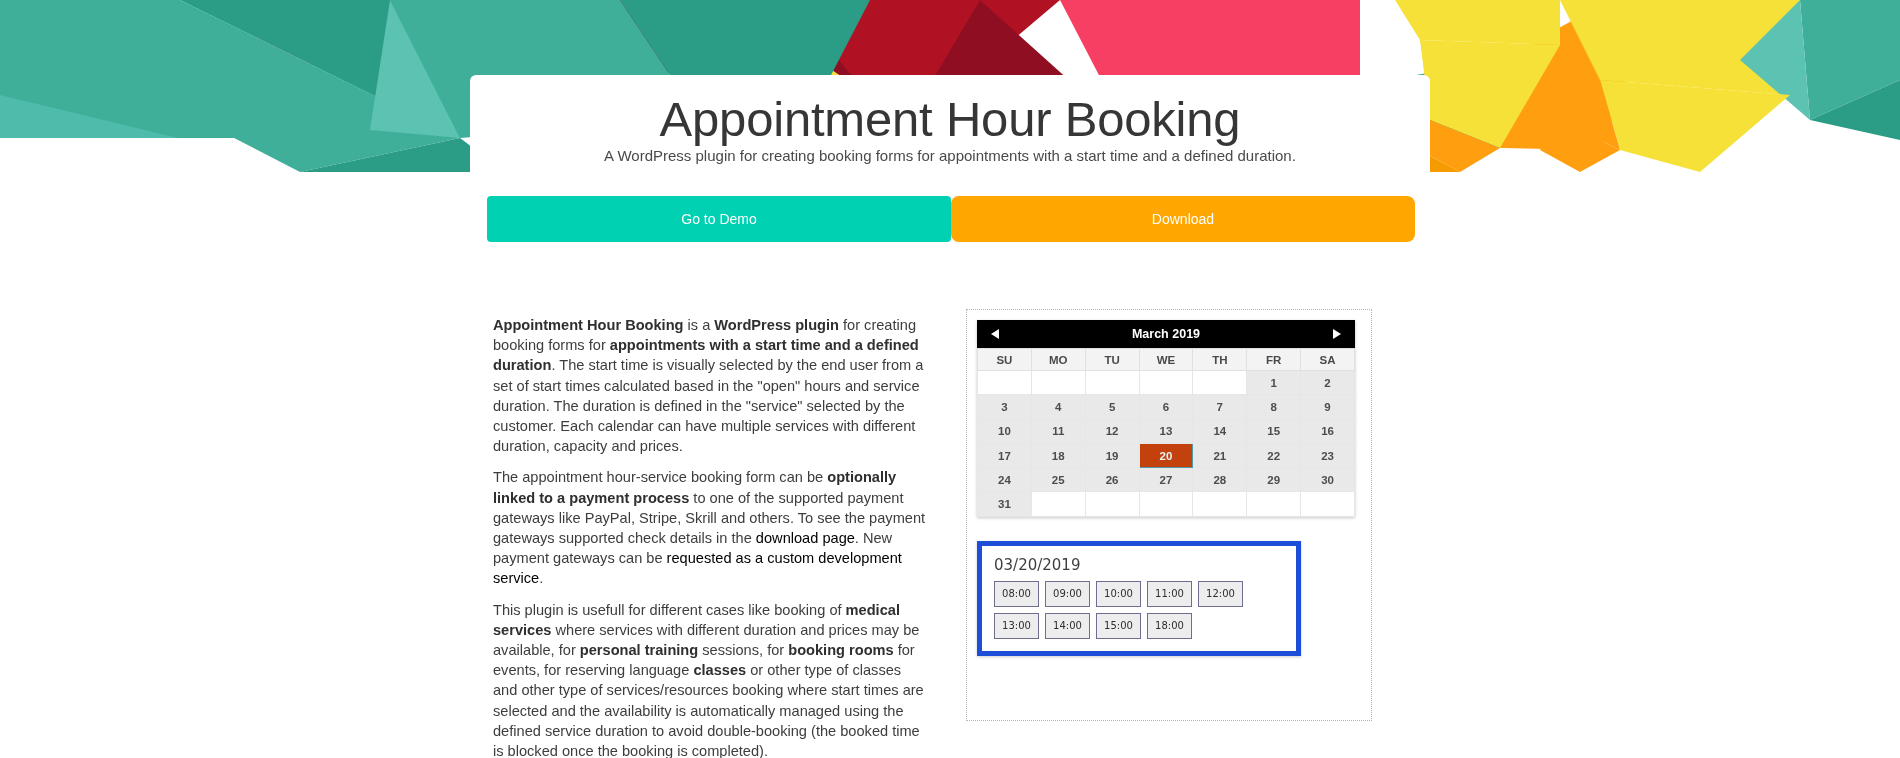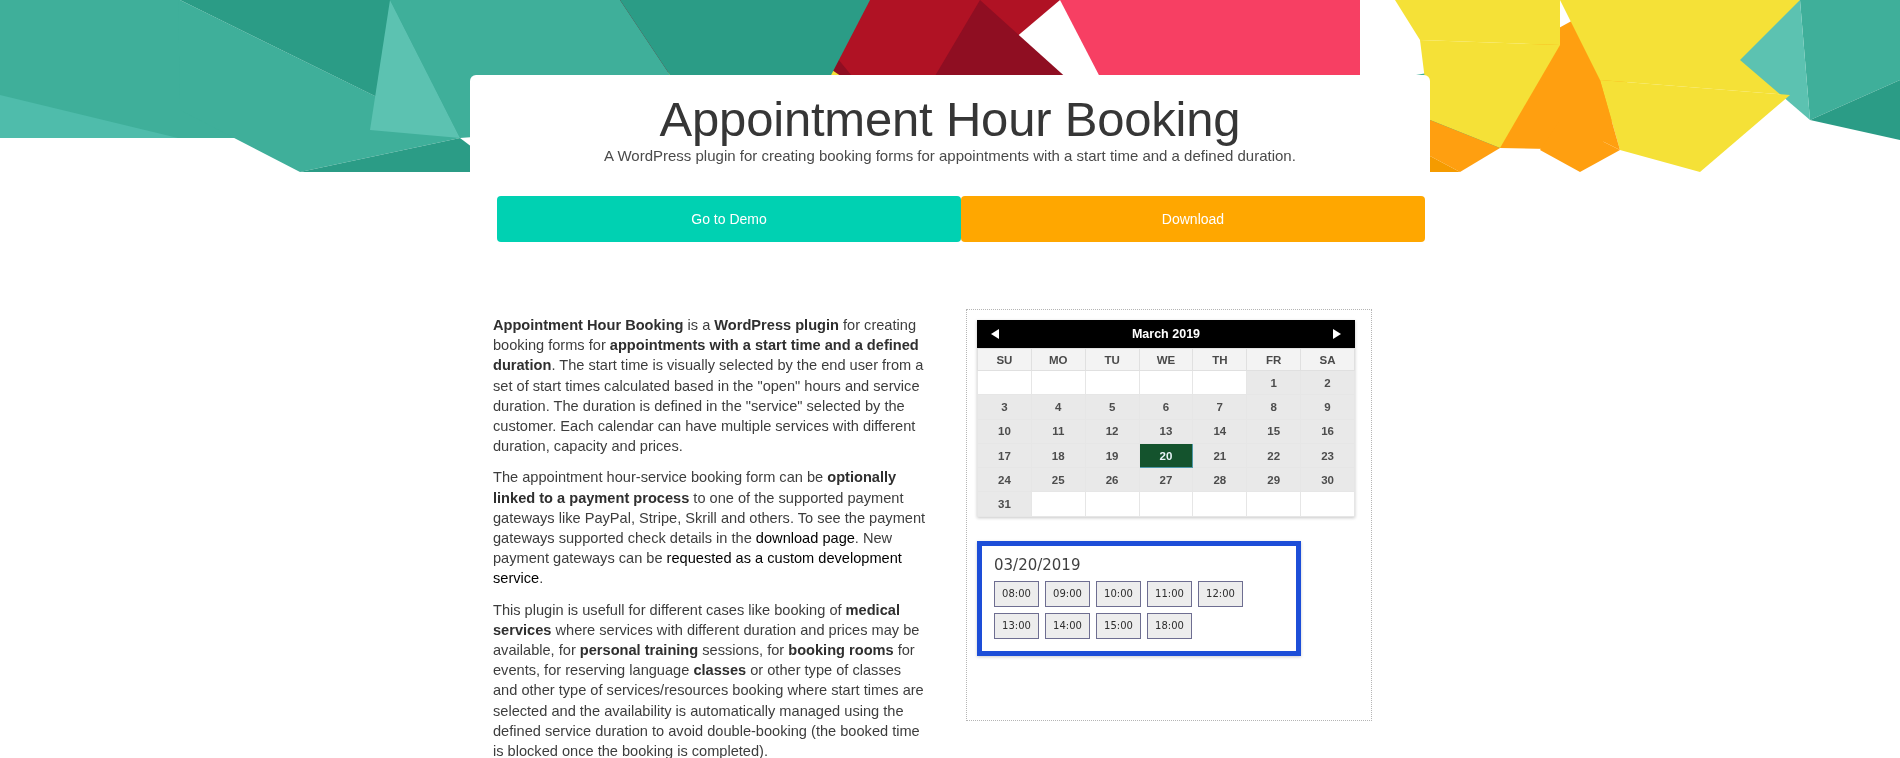--- a/index.html
+++ b/index.html
@@ -57,21 +57,21 @@
     font-size: 15px;
     font-weight: 400;
     color: #4a4a4a;
     white-space: nowrap;
   }
 
   
   #action-buttons {
     position: absolute;
     top: 196px;
-    left: 497px;
+    left: 487px;
     width: 928px;
     height: 46px;
     display: flex;
     gap: 0;
     z-index: 6;
     align-items: flex-end;
   }
   .action-btn {
     flex: 1 1 0;
     height: 46px;
@@ -80,21 +80,21 @@
     color: #ffffff;
     font-size: 14px;
     font-family: "Liberation Sans", sans-serif;
     cursor: pointer;
     display: flex;
     align-items: center;
     justify-content: center;
     line-height: 1;
   }
   #demo-button { background: #00d1b2; }
-  #download-button { background: #ffa700; }
+  #download-button { background: #ffa700; border-radius: 8px; }
 
   
   #main-columns {
     position: absolute;
     top: 315px;
     left: 0;
     width: 1900px;
   }
 
   #text-column {
@@ -170,21 +170,21 @@
     border: 1px solid #e6e6e6;
     background: #ffffff;
     vertical-align: middle;
   }
   #calendar-table td.day {
     background: #e9e9e9;
     cursor: pointer;
   }
   #calendar-table td.empty { background: #ffffff; }
   #calendar-table td.selected {
-    background: #14532d;
+    background: #c2410c;
     color: #e8f4f8;
     border: 1px solid #4e98a9;
   }
 
   
   #timeslot-panel {
     margin-top: 24px;
     width: 324px;
     min-height: 102px;
     background: #ffffff;

